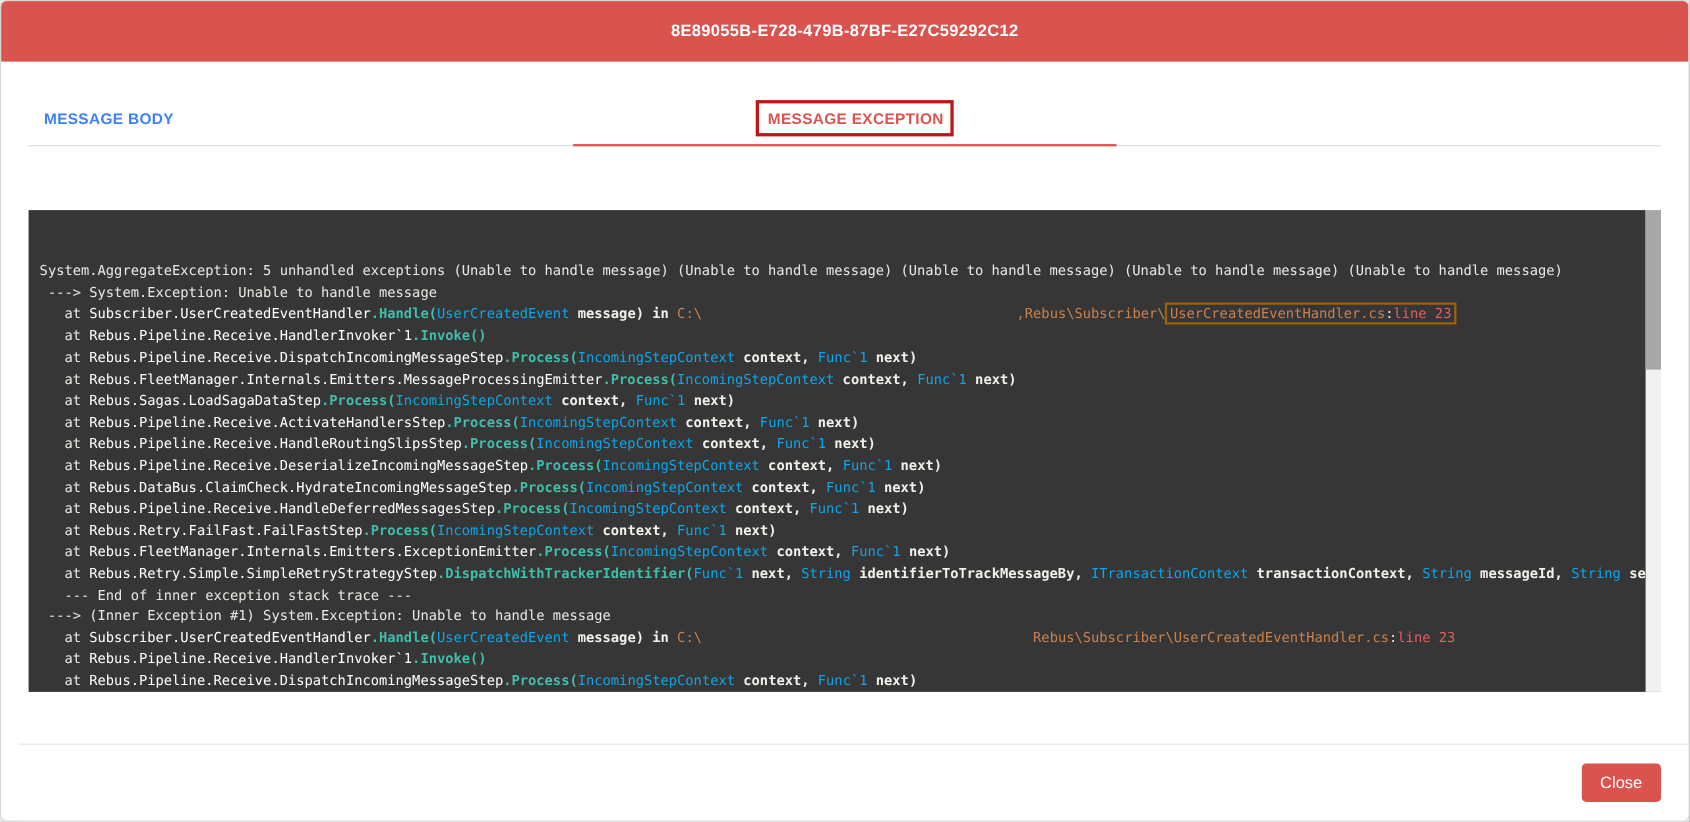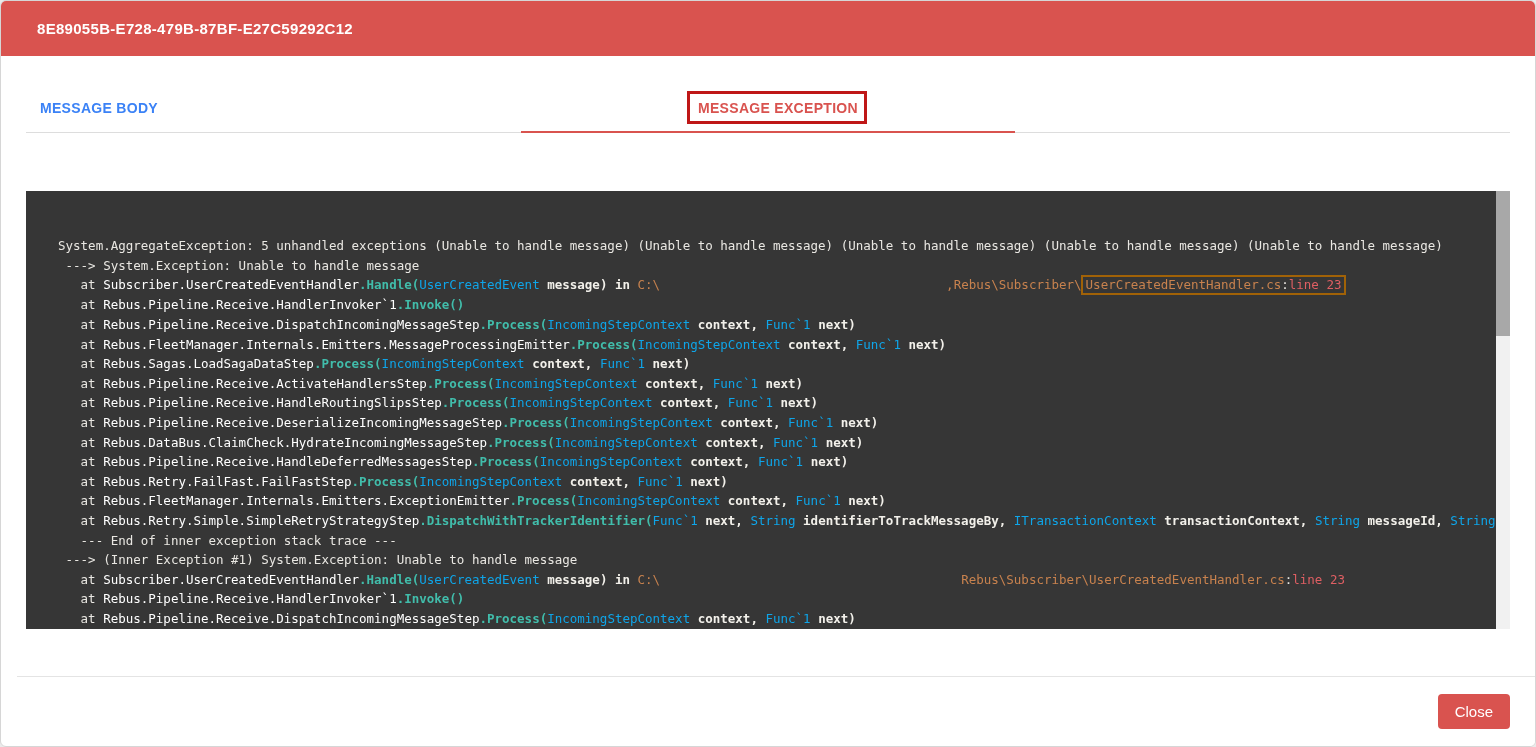--- a/index.html
+++ b/index.html
@@ -4,21 +4,22 @@
 <style>
   * { margin:0; padding:0; box-sizing:border-box; }
   html,body { background:#eaeaea; }
   .modal {
     position:relative; width:1536px; height:747px; background:#fff;
     border:1px solid #d6d6d6; border-radius:6px; overflow:hidden;
     font-family:"Liberation Sans", sans-serif;
   }
   .modal-header {
     height:55px; background:#d9534f; display:flex; align-items:center;
-    padding:0 36px;
+    padding:0 17px;
+    justify-content:center;
   }
   .modal-title {
     color:#ffffff; font-size:15px; font-weight:bold; letter-spacing:.3px;
   }
   .tab-bar {
     margin:33px 25px 0 25px; display:flex; border-bottom:1px solid #ddd;
   }
   .tab {
     width:33.333%; padding:11px 14px 15px 14px; font-size:14px; font-weight:bold;
     color:#3b82f6; letter-spacing:.3px; cursor:pointer; white-space:nowrap;
@@ -29,21 +30,21 @@
   .annotation-frame {
     position:absolute; left:-11px; right:-9px; top:-9px; bottom:-8px;
     border:3px solid #bf1717; pointer-events:none;
   }
   .code-panel {
     position:absolute; left:25px; right:25px; top:190px; height:438px;
     background:#363636; overflow:hidden; white-space:pre;
     font-family:"DejaVu Sans Mono", monospace; font-size:12.5px; line-height:19.6px;
     padding:6px 0 0 10px;
   }
-  .code-line { white-space:pre;margin-left:22px; }
+  .code-line { white-space:pre; }
   .seg-d { color:#e9e7e2; }
   .seg-n { color:#ffffff; }
   .seg-b { color:#41bdab; font-weight:bold;text-align:center; }
   .seg-t { color:#0ea5e9; }
   .seg-p { color:#f2f0ea; font-weight:bold; }
   .seg-s { color:#c8824e; }
   .seg-r { color:#df5f63; }
   .redbox {
     border:2px solid #a16207; padding:0 3px; margin:0 -1px; display:inline-block;
     line-height:16px;

